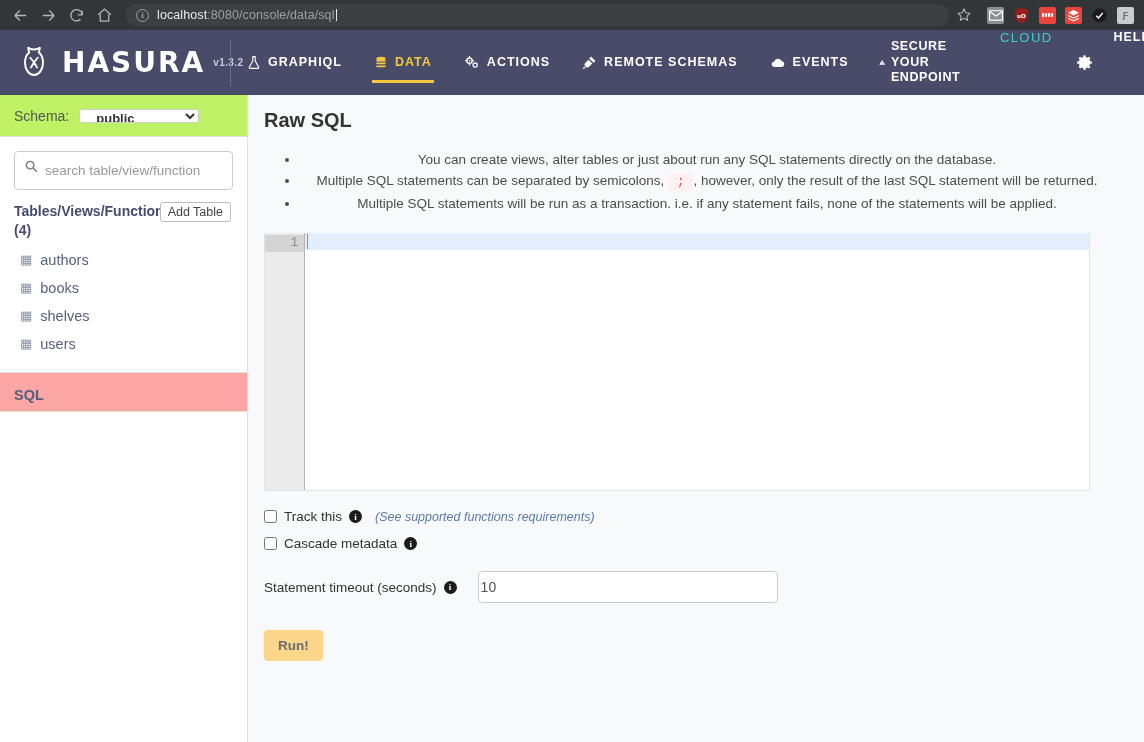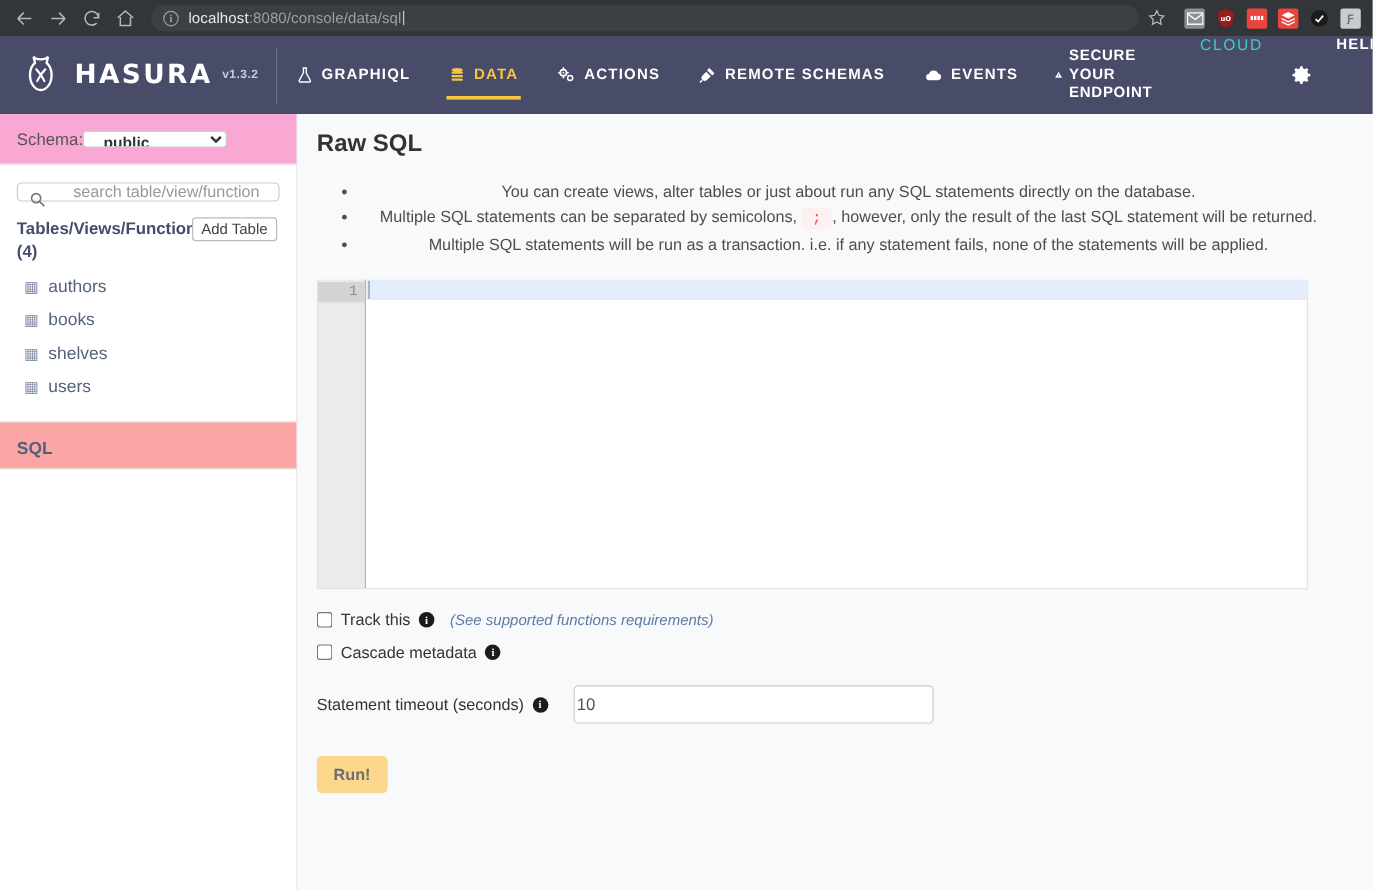--- a/index.html
+++ b/index.html
@@ -107,21 +107,21 @@
   }
   .brand {
     display: flex;
     align-items: center;
     padding-left: 16px;
     width: 230px;
     flex: 0 0 auto;
   }
   .brand-logo { width: 36px; height: 36px; flex:0 0 auto; }
   .brand-word {
-    font-size: 22px;
+    font-size: 28px;
     font-weight: bold;
     letter-spacing: 2px;
     margin-left: 10px;
     font-family: "DejaVu Sans", sans-serif;
   }
   .brand-ver {
     font-size: 10px;
     color: #c9cbda;
     margin-left: 8px;
     letter-spacing: .4px;
@@ -193,46 +193,47 @@
   .sidebar {
     width: 248px;
     flex: 0 0 248px;
     background: #ffffff;
     border-right: 1px solid #e0e0e0;
     display: flex;
     flex-direction: column;
   }
   .schema-row {
     height: 42px;
-    background: #f9a8d4;
+    background: #bef264;
     border-bottom: 1px solid #e0e0e0;
     display: flex;
     align-items: center;
     padding-left: 14px;
+    gap: 10px;
   }
   .schema-label { font-size: 14px; color: #555; }
   .schema-select {
     width: 120px;
     height: 14px;
     border: 1px solid #ccc;
     border-radius: 3px;
     background: #fff;
     font-size: 13px;
     font-weight: bold;
     color: #333;
     padding-left: 12px;
     font-family: "Liberation Sans", sans-serif;
   }
   .sb-search-wrap { padding: 14px 14px 0 14px; position: relative; }
   .sb-search {
     width: 100%;
-    height: 16px;
+    height: 39px;
     border: 1px solid #ccc;
     border-radius: 4px;
-    padding-left: 46px;
+    padding-left: 30px;
     font-size: 13.5px;
     color: #333;
     font-family: "Liberation Sans", sans-serif;
   }
   .sb-search::placeholder { color: #999; }
   .sb-search-icon {
     position: absolute;
     left: 24px; top: 22px;
     color: #777;
   }

